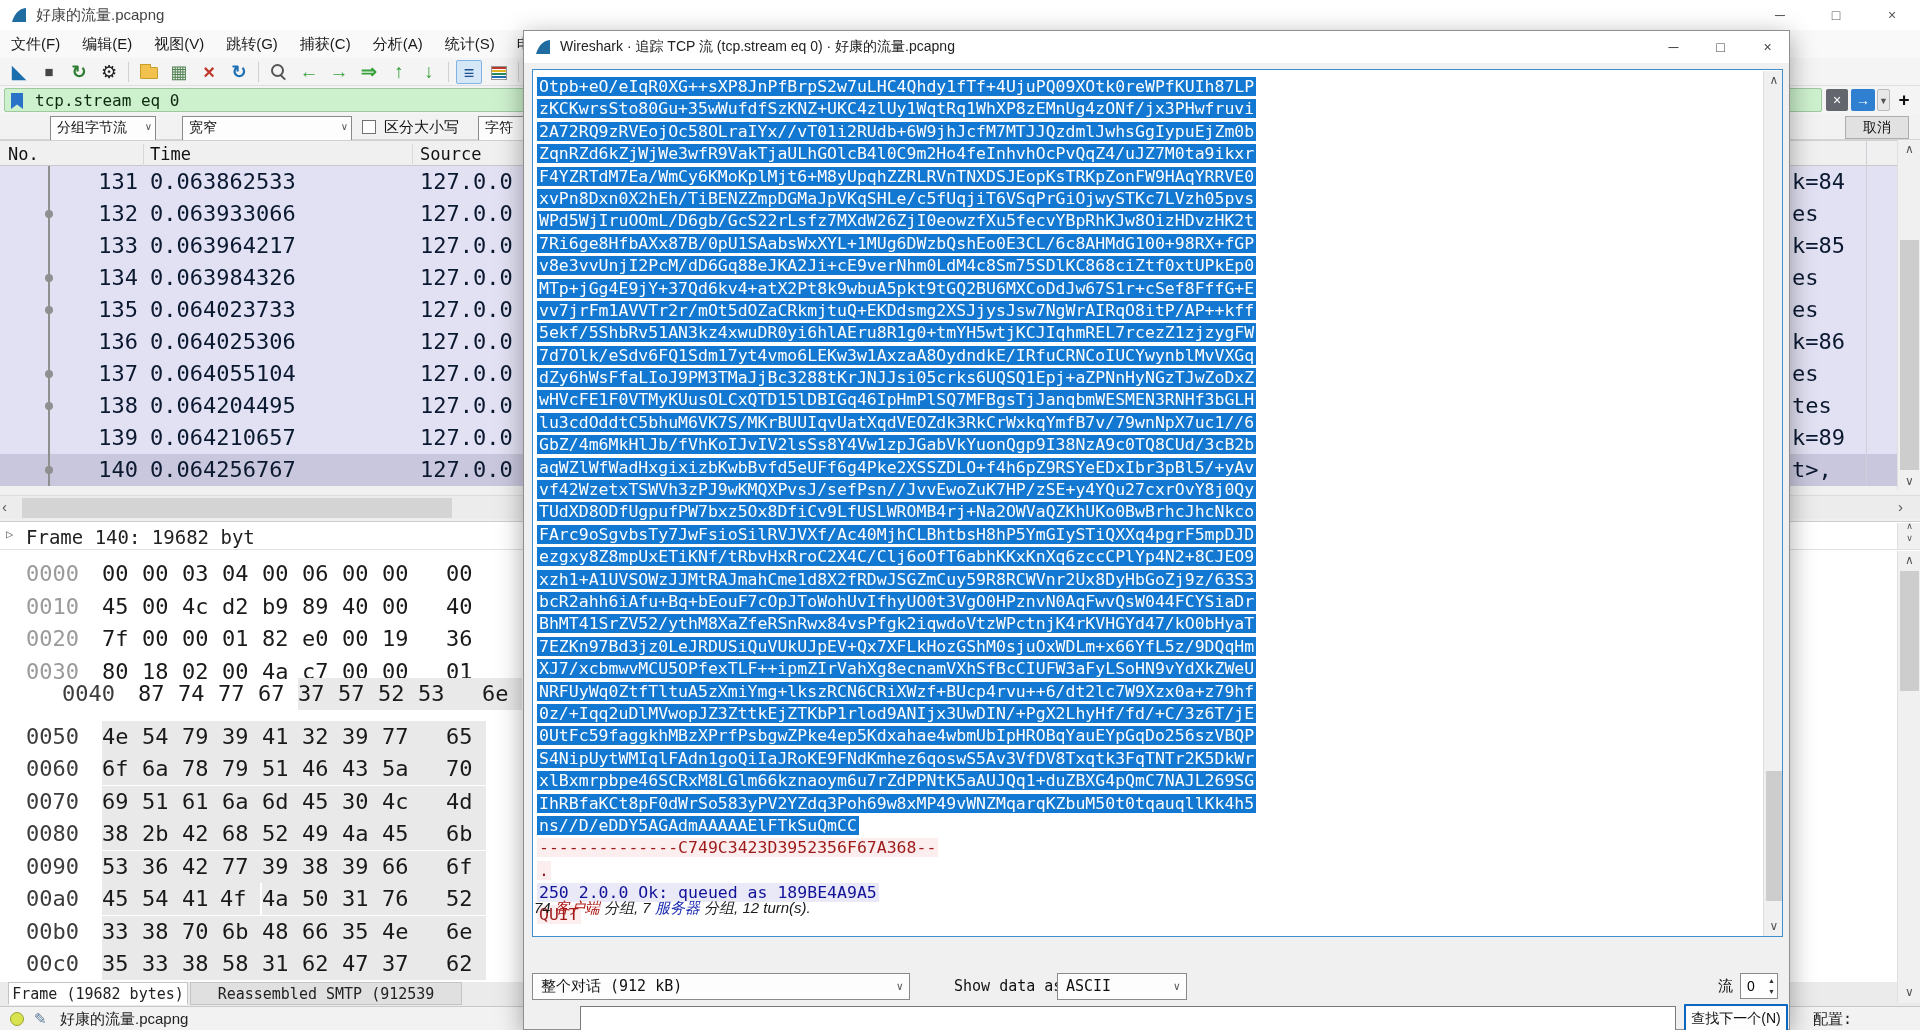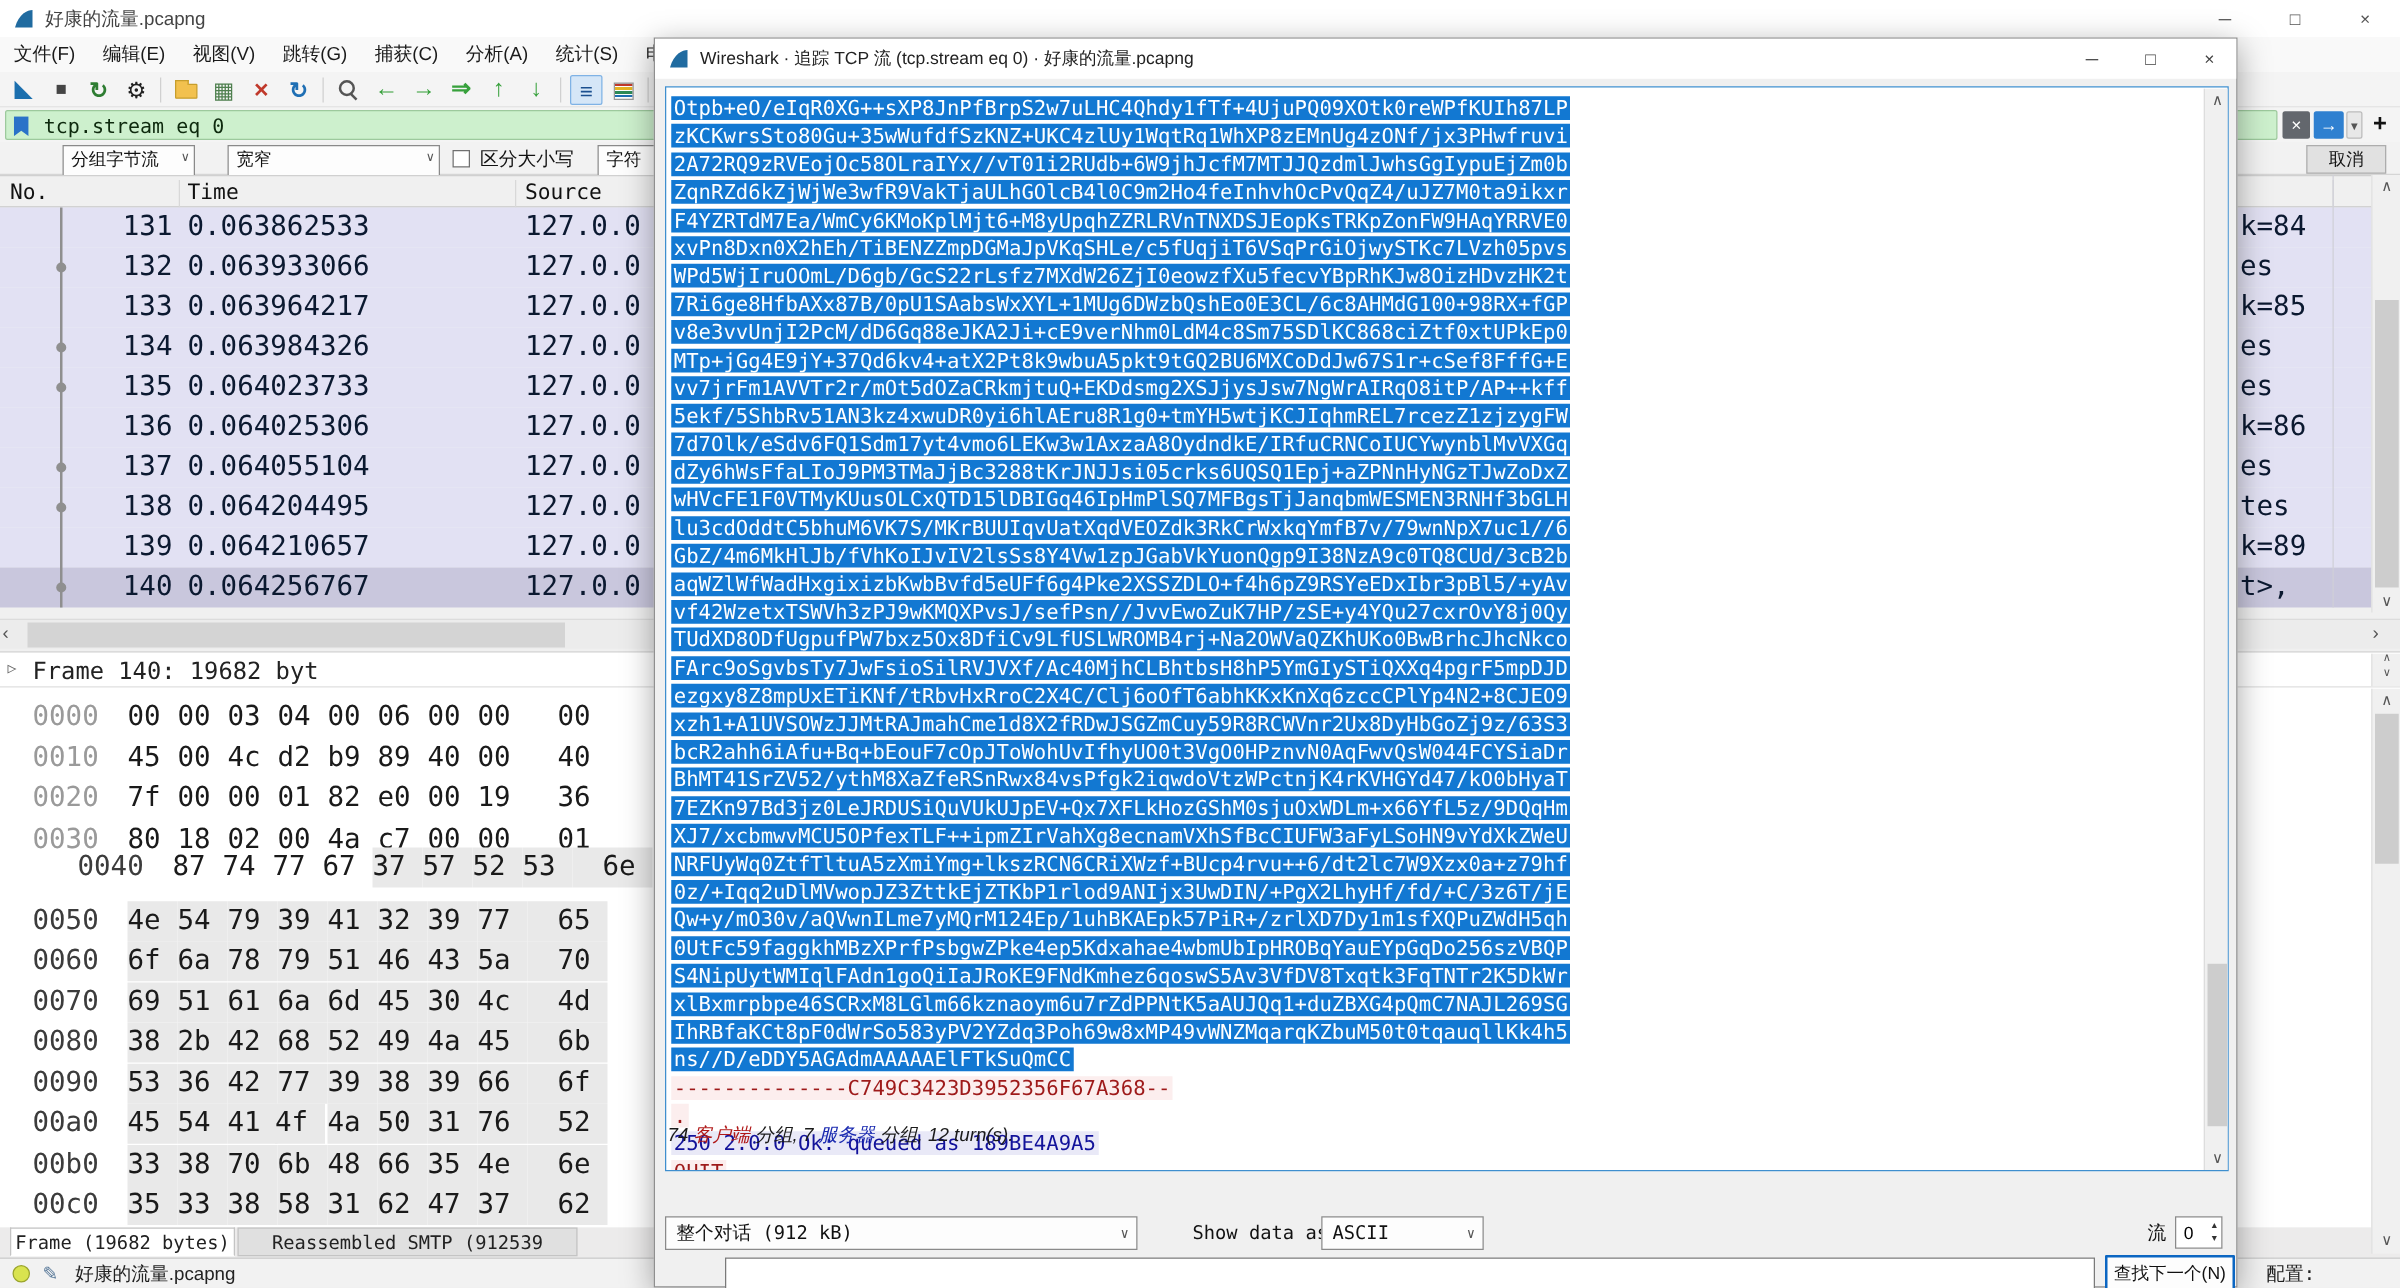--- a/index.html
+++ b/index.html
@@ -525,21 +525,20 @@
         <div class="sl"><span class="k-sel">TUdXD8ODfUgpufPW7bxz5Ox8DfiCv9LfUSLWROMB4rj+Na2OWVaQZKhUKo0BwBrhcJhcNkco</span></div>
         <div class="sl"><span class="k-sel">FArc9oSgvbsTy7JwFsioSilRVJVXf/Ac40MjhCLBhtbsH8hP5YmGIySTiQXXq4pgrF5mpDJD</span></div>
         <div class="sl"><span class="k-sel">ezgxy8Z8mpUxETiKNf/tRbvHxRroC2X4C/Clj6oOfT6abhKKxKnXq6zccCPlYp4N2+8CJEO9</span></div>
         <div class="sl"><span class="k-sel">xzh1+A1UVSOWzJJMtRAJmahCme1d8X2fRDwJSGZmCuy59R8RCWVnr2Ux8DyHbGoZj9z/63S3</span></div>
         <div class="sl"><span class="k-sel">bcR2ahh6iAfu+Bq+bEouF7cOpJToWohUvIfhyUO0t3VgO0HPznvN0AqFwvQsW044FCYSiaDr</span></div>
         <div class="sl"><span class="k-sel">BhMT41SrZV52/ythM8XaZfeRSnRwx84vsPfgk2iqwdoVtzWPctnjK4rKVHGYd47/kO0bHyaT</span></div>
         <div class="sl"><span class="k-sel">7EZKn97Bd3jz0LeJRDUSiQuVUkUJpEV+Qx7XFLkHozGShM0sjuOxWDLm+x66YfL5z/9DQqHm</span></div>
         <div class="sl"><span class="k-sel">XJ7/xcbmwvMCU5OPfexTLF++ipmZIrVahXg8ecnamVXhSfBcCIUFW3aFyLSoHN9vYdXkZWeU</span></div>
         <div class="sl"><span class="k-sel">NRFUyWq0ZtfTltuA5zXmiYmg+lkszRCN6CRiXWzf+BUcp4rvu++6/dt2lc7W9Xzx0a+z79hf</span></div>
         <div class="sl"><span class="k-sel">0z/+Iqq2uDlMVwopJZ3ZttkEjZTKbP1rlod9ANIjx3UwDIN/+PgX2LhyHf/fd/+C/3z6T/jE</span></div>
-        <div class="sl"><span class="k-sel">Qw+y/mO30v/aQVwnILme7yMQrM124Ep/1uhBKAEpk57PiR+/zrlXD7Dy1m1sfXQPuZWdH5qh</span></div>
         <div class="sl"><span class="k-sel">0UtFc59faggkhMBzXPrfPsbgwZPke4ep5Kdxahae4wbmUbIpHROBqYauEYpGqDo256szVBQP</span></div>
         <div class="sl"><span class="k-sel">S4NipUytWMIqlFAdn1goQiIaJRoKE9FNdKmhez6qoswS5Av3VfDV8Txqtk3FqTNTr2K5DkWr</span></div>
         <div class="sl"><span class="k-sel">xlBxmrpbpe46SCRxM8LGlm66kznaoym6u7rZdPPNtK5aAUJQq1+duZBXG4pQmC7NAJL269SG</span></div>
         <div class="sl"><span class="k-sel">IhRBfaKCt8pF0dWrSo583yPV2YZdq3Poh69w8xMP49vWNZMqarqKZbuM50t0tqauqllKk4h5</span></div>
         <div class="sl"><span class="k-sel">ns//D/eDDY5AGAdmAAAAAElFTkSuQmCC</span></div>
         <div class="sl"><span class="k-client">--------------C749C3423D3952356F67A368--</span></div>
         <div class="sl"><span class="k-client">.</span></div>
         <div class="sl"><span class="k-server">250 2.0.0 Ok: queued as 189BE4A9A5</span></div>
         <div class="sl"><span class="k-client">QUIT</span></div>
       </div>

